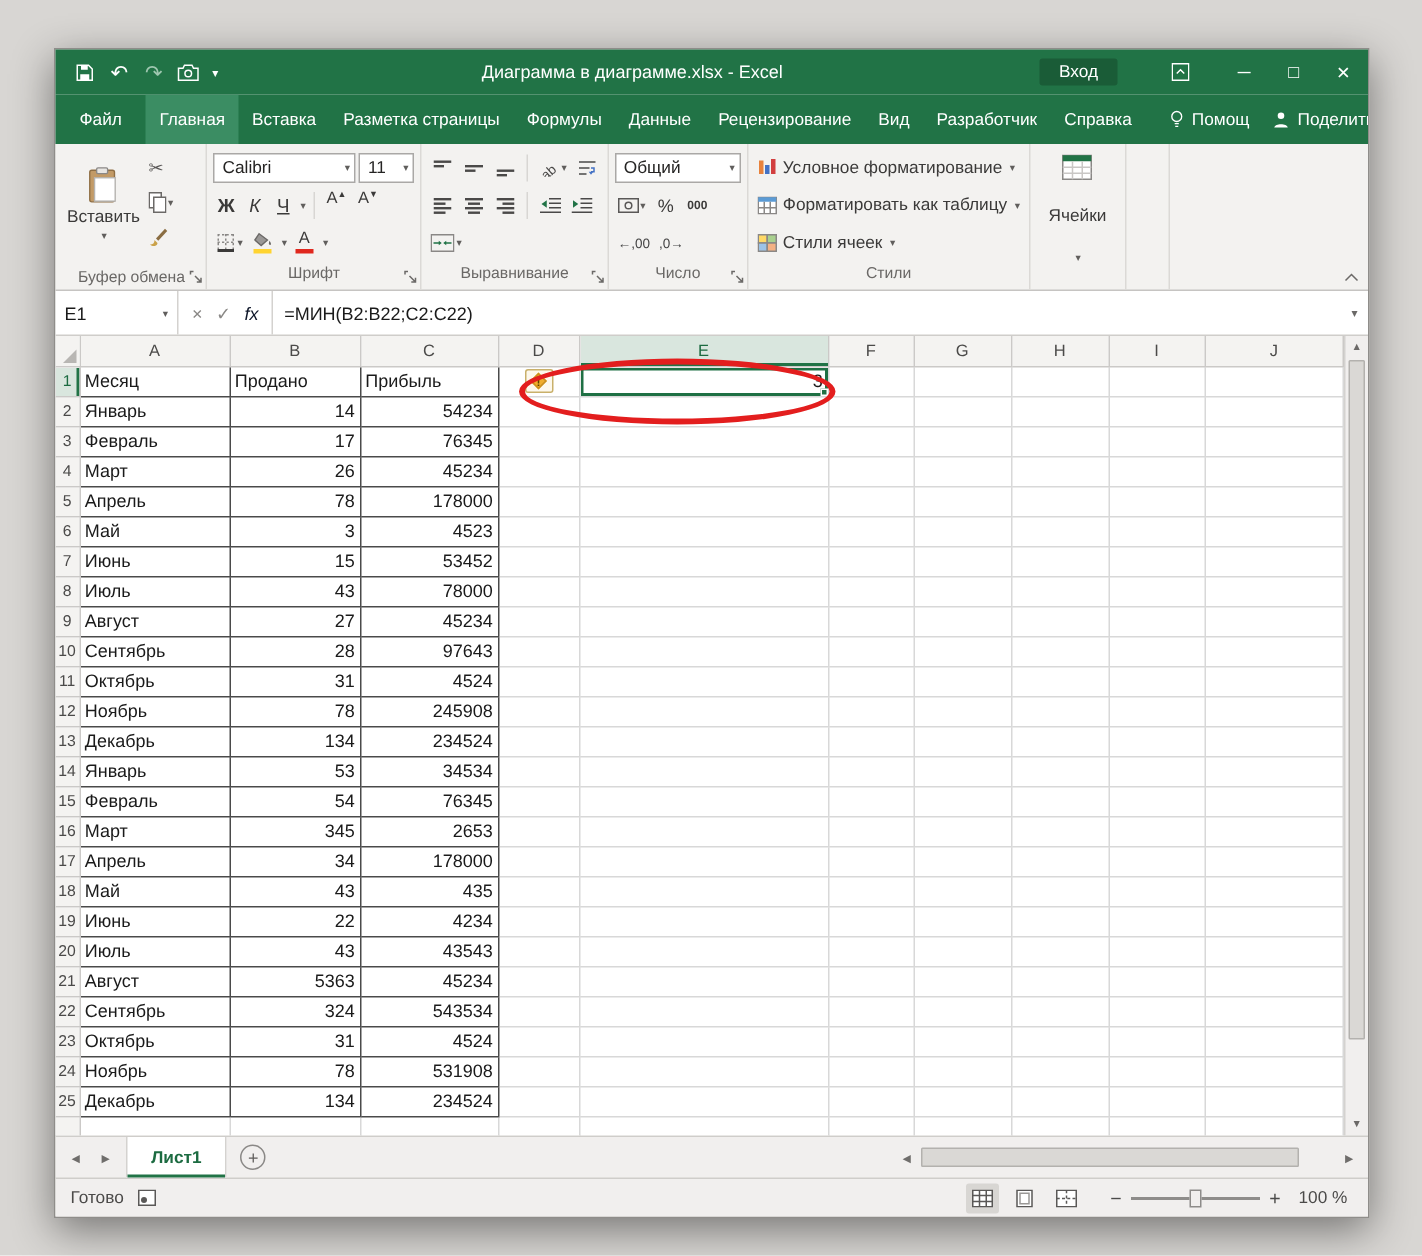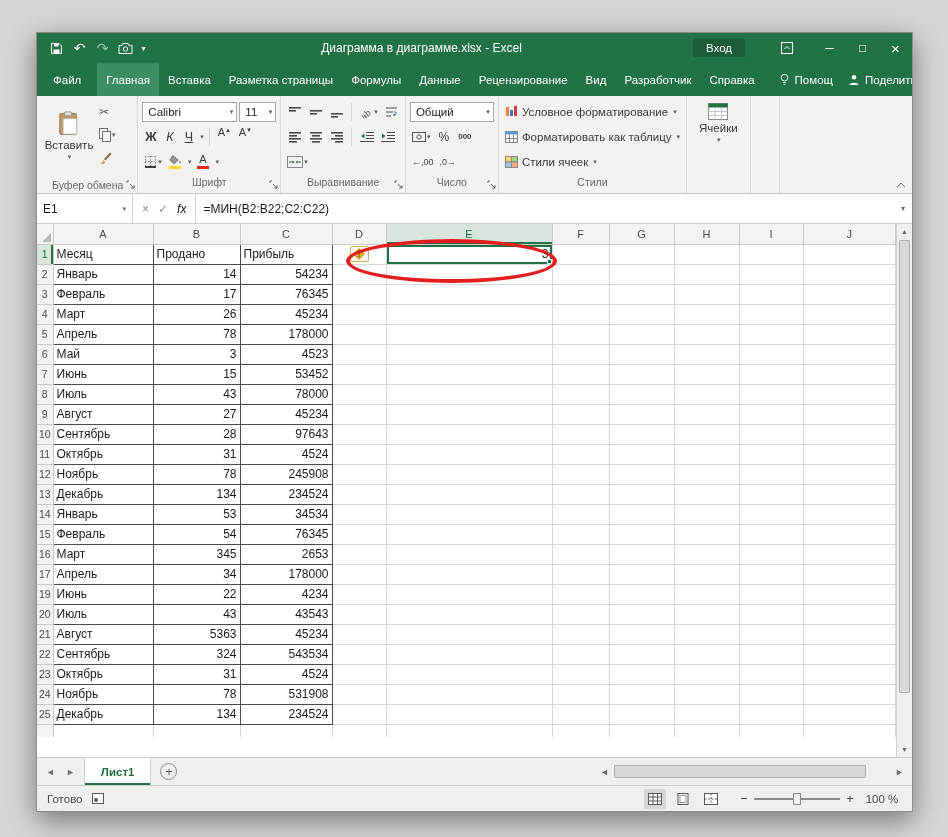--- a/index.html
+++ b/index.html
@@ -46,26 +46,26 @@
   .vsep{width:1px;height:18px;background:#d8d6d3;margin:0 3px}
   .pastebtn{width:50px;height:74px;display:flex;flex-direction:column;align-items:center;justify-content:center;gap:2px;border-radius:2px;margin:0 2px;font-size:11.5px;color:#3b3a39}
   .minicol{display:flex;flex-direction:column;padding-top:1px}
   .minibtn{height:23px;display:flex;align-items:center;padding:0 3px;font-size:12px;color:#5a5857}
   .fstyle{width:17px;text-align:center;font-size:12.5px;color:#3b3a39}
   .colorbtn{display:flex;flex-direction:column;align-items:center;line-height:1}
   .colorbtn .bar{width:12px;height:3px;margin-top:1px}
   .sizebtn{font-size:11px;color:#3b3a39;display:flex;align-items:flex-start}
   .sizebtn .tri{font-size:6px;margin-top:1px}
   .styrow{display:flex;align-items:center;gap:4px;height:25px;font-size:11.5px;color:#3b3a39;white-space:nowrap;padding:0 2px}
-  .bigbtn{display:flex;flex-direction:column;align-items:center;justify-content:space-between;gap:2px;font-size:11.5px;color:#3b3a39;padding:4px 8px 0 8px}
+  .bigbtn{display:flex;flex-direction:column;align-items:center;justify-content:space-between;gap:18px;font-size:11.5px;color:#3b3a39;padding:4px 8px 0 8px}
   .minitext{font-size:9px;color:#444}
 
   
   .fbar{flex:0 0 30px;background:#fff;border-bottom:1px solid #cfcdca;display:flex;align-items:stretch;font-size:12px}
-  .namebox{width:96px;display:flex;align-items:center;padding:0 6px;border-right:1px solid #d4d2cf;color:#1a1a1a}
+  .namebox{width:82px;display:flex;align-items:center;padding:0 6px;border-right:1px solid #d4d2cf;color:#1a1a1a}
   .namebox .dd{margin-left:auto}
   .fbtns{display:flex;align-items:center;gap:9px;padding:0 9px;border-right:1px solid #d4d2cf;color:#8a8886}
   .fx{font-family:Liberation Sans, sans-serif;font-style:italic;color:#0f172a}
   .fformula{flex:1;display:flex;align-items:center;padding:0 7px;color:#1a1a1a;white-space:nowrap;overflow:hidden}
   .fexp{display:flex;align-items:center;padding:0 7px;color:#6b6967;font-size:8px}
 
   
   .gridwrap{flex:1;display:flex;min-height:0;background:#fff}
   .gridarea{flex:1;position:relative;overflow:hidden}
   table.sheet{border-collapse:collapse;table-layout:fixed;width:100%}
@@ -743,20 +743,33 @@
               <td class=""></td>
               <td class=""></td>
               <td class=""></td>
               <td class=""></td>
             </tr>
             <tr>
               <th class="">17</th>
               <td class="tbl txt">Апрель</td>
               <td class="tbl num">34</td>
               <td class="tbl num">178000</td>
+              <td class=""></td>
+              <td class=""></td>
+              <td class=""></td>
+              <td class=""></td>
+              <td class=""></td>
+              <td class=""></td>
+              <td class=""></td>
+            </tr>
+            <tr>
+              <th class="">18</th>
+              <td class="tbl txt">Май</td>
+              <td class="tbl num">43</td>
+              <td class="tbl num">435</td>
               <td class=""></td>
               <td class=""></td>
               <td class=""></td>
               <td class=""></td>
               <td class=""></td>
               <td class=""></td>
               <td class=""></td>
             </tr>
             <tr>
               <th class="">19</th>

